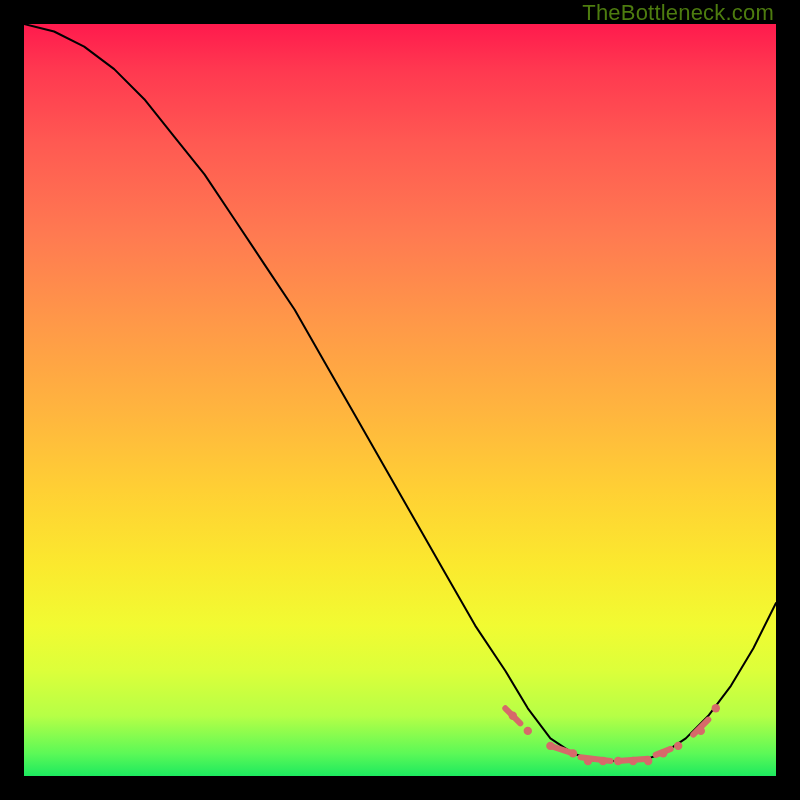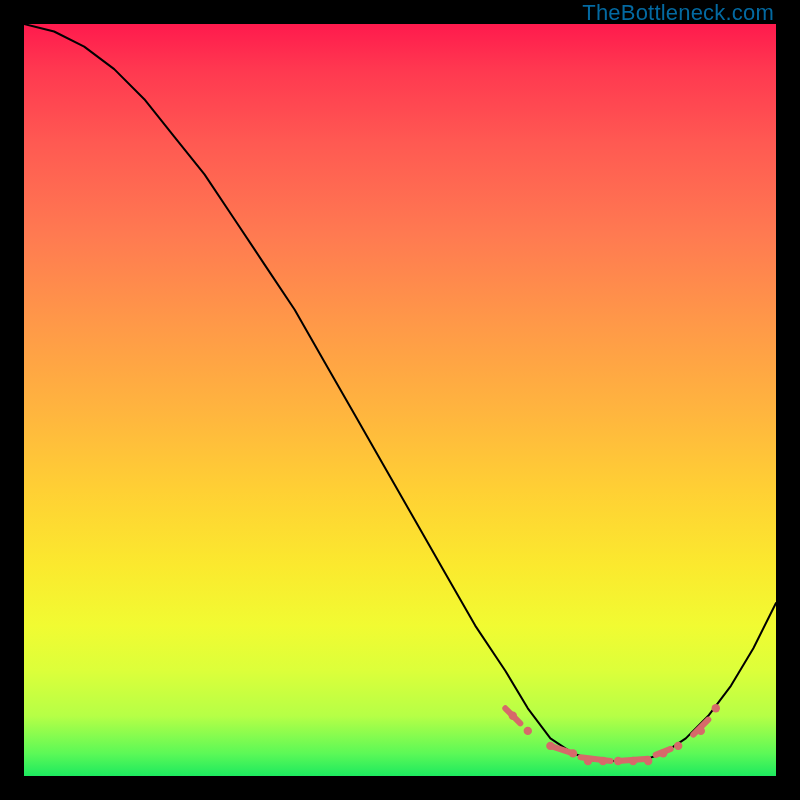--- a/index.html
+++ b/index.html
@@ -38,21 +38,21 @@
       #dcff3a 86%,
       #b6ff46 92%,
       #5cf957 97%,
       #1de95f 100%
     );
   }
   .watermark {
     position: absolute;
     top: 0px;
     right: 26px;
-    color: #0369a1;
+    color: #4d7c0f;
     font-size: 22px;
     letter-spacing: 0.2px;
     font-weight: 500;
     user-select: none;
   }
   svg.curve-layer {
     position: absolute;
     left: 0;
     top: 0;
     width: 752px;

